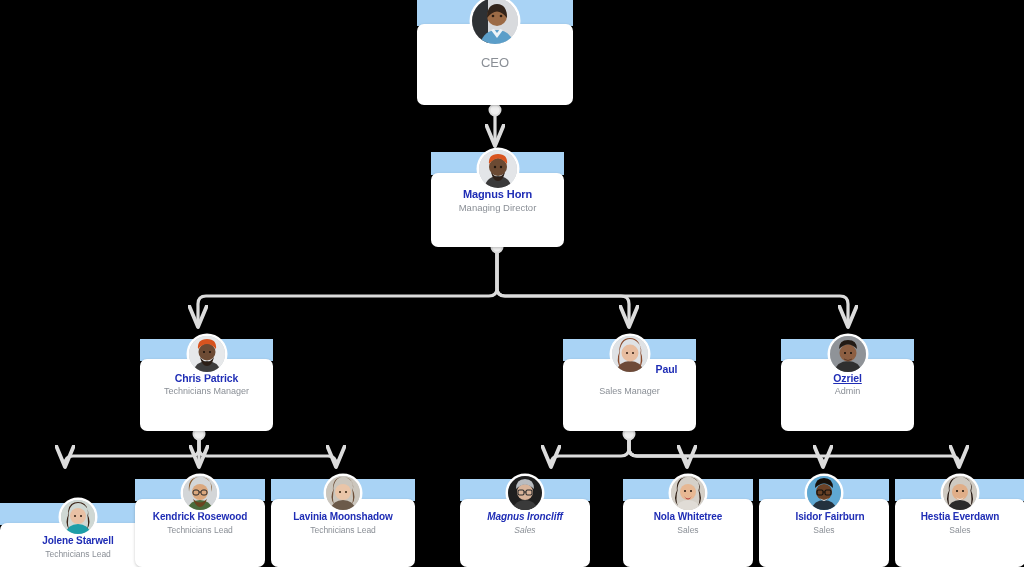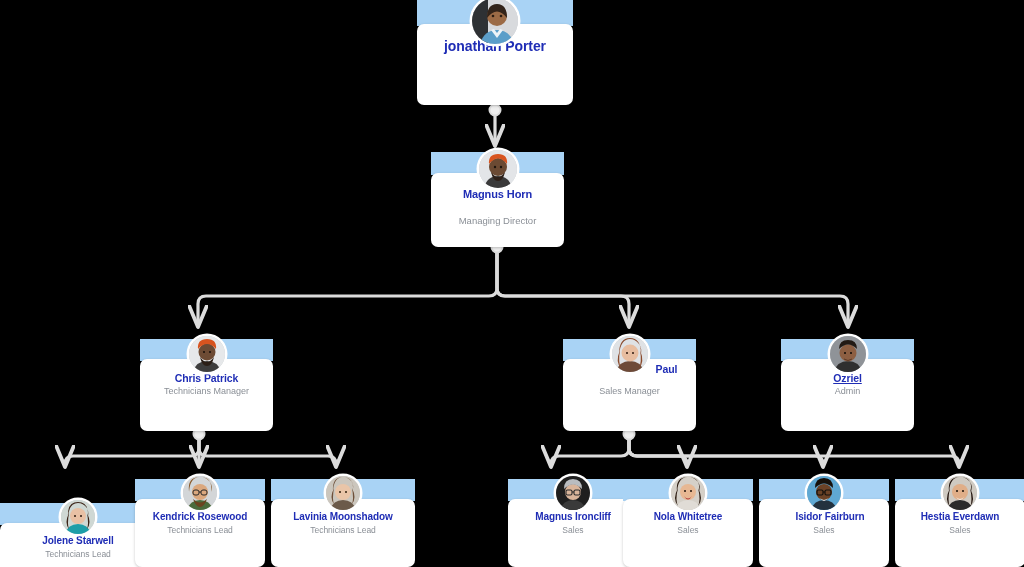--- a/index.html
+++ b/index.html
@@ -127,39 +127,39 @@
         <rect width="46" height="46" fill="#d8dadd"></rect>
         <rect x="0" y="0" width="16" height="46" fill="#2e3134"></rect>
         <circle cx="25" cy="18" r="10" fill="#9c6b46"></circle>
         <path d="M15,20 q10,-13 20,0 q0,-14 -10,-14 q-10,0 -10,14z" fill="#33241a"></path>
         <path d="M8,46 q4,-14 17,-14 q13,0 17,14z" fill="#5b9ec9"></path>
         <path d="M19,32 l6,8 l6,-8 l-3,-1 l-3,4 l-3,-4z" fill="#eef3f7"></path>
         <circle cx="21" cy="18" r="1.3" fill="#2a1c12"></circle>
         <circle cx="29" cy="18" r="1.3" fill="#2a1c12"></circle>
       </svg>
     </div>
-    <div class="node-name" style="top:38px;">jonathan Porter</div>
+    <div class="node-title" style="top:55px;">CEO</div>
   </div>
 
   <div class="node lvl1" style="left:431px; top:152px; width:133px; height:95px;">
     <div class="node-band" style="height:23px;"></div>
     <div class="node-body" style="top:21px; height:74px;"></div>
     <div class="node-avatar" style="left:calc(50% - 19px); top:-2px; width:38px; height:38px;">
       <svg viewBox="0 0 38 38" aria-hidden="true">
         <rect width="38" height="38" fill="#e3e5e8"></rect>
         <path d="M5,38 q3,-12 14,-12 q11,0 14,12z" fill="#3a3a3a"></path>
         <circle cx="19" cy="17" r="9" fill="#6b4a33"></circle>
         <path d="M10,14 q9,-11 18,0 q1,-10 -9,-10 q-10,0 -9,10z" fill="#d8541f"></path>
         <path d="M12,22 q7,10 14,0 q-2,9 -7,9 q-5,0 -7,-9z" fill="#2e2018"></path>
         <circle cx="16" cy="17" r="1.2" fill="#1d140d"></circle>
         <circle cx="22" cy="17" r="1.2" fill="#1d140d"></circle>
       </svg>
     </div>
     <div class="node-name" style="top:36px;">Magnus Horn</div>
-    <div class="node-title" style="top:50px;margin-top:13px;">Managing Director</div>
+    <div class="node-title" style="top:50px;">Managing Director</div>
   </div>
 
   <div class="node lvl2" style="left:140px; top:339px; width:133px; height:92px;">
     <div class="node-band" style="height:22px;"></div>
     <div class="node-body" style="top:20px; height:72px;"></div>
     <div class="node-avatar" style="left:calc(50% - 18px); top:-3px; width:36px; height:36px;">
       <svg viewBox="0 0 36 36" aria-hidden="true">
         <rect width="36" height="36" fill="#e6e8ea"></rect>
         <path d="M4,36 q3,-11 14,-11 q11,0 14,11z" fill="#3d3d3d"></path>
         <circle cx="18" cy="16" r="8.5" fill="#6d4b34"></circle>
@@ -260,21 +260,21 @@
         <path d="M8,12 q-2,11 0,16 q-5,-6 0,-16z" fill="#6e503a"></path>
         <path d="M26,12 q2,11 0,16 q5,-6 0,-16z" fill="#6e503a"></path>
         <circle cx="14" cy="16" r="1" fill="#30200f"></circle>
         <circle cx="20" cy="16" r="1" fill="#30200f"></circle>
       </svg>
     </div>
     <div class="node-name" style="top:32px;">Lavinia Moonshadow</div>
     <div class="node-title" style="top:46px;">Technicians Lead</div>
   </div>
 
-  <div class="node lvl3" style="left:508px; top:479px; width:130px; height:88px;">
+  <div class="node lvl3" style="left:460px; top:479px; width:130px; height:88px;font-style:italic;">
     <div class="node-band" style="height:22px;"></div>
     <div class="node-body" style="top:20px; height:68px;"></div>
     <div class="node-avatar" style="left:calc(50% - 17px); top:-3px; width:34px; height:34px;">
       <svg viewBox="0 0 34 34" aria-hidden="true">
         <rect width="34" height="34" fill="#1f1f1f"></rect>
         <path d="M4,34 q3,-10 13,-10 q10,0 13,10z" fill="#3a3a3a"></path>
         <circle cx="17" cy="16" r="8" fill="#d9b49a"></circle>
         <path d="M8,13 q9,-9 18,0 q0,-10 -9,-10 q-9,0 -9,10z" fill="#b9bcc0"></path>
         <rect x="10" y="14" width="6" height="5" rx="1.5" fill="none" stroke="#2b2b2b" stroke-width="1.1"></rect>
         <rect x="18" y="14" width="6" height="5" rx="1.5" fill="none" stroke="#2b2b2b" stroke-width="1.1"></rect>

